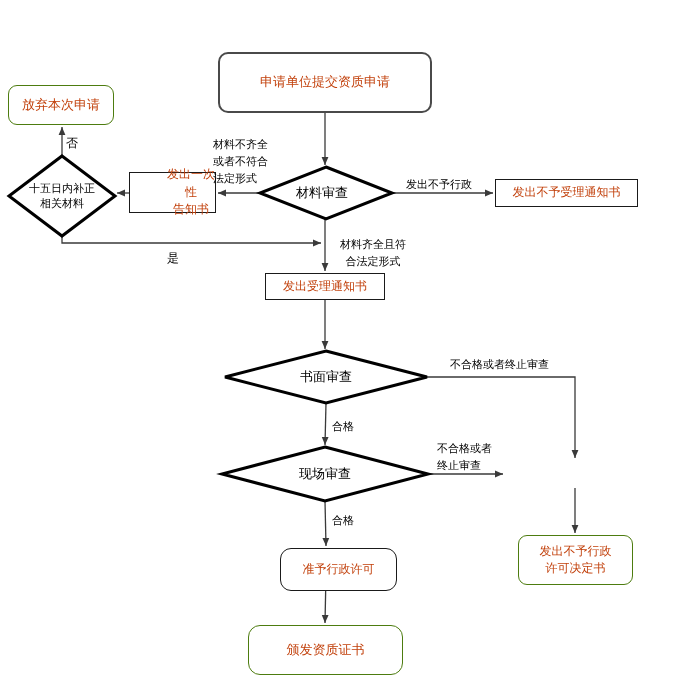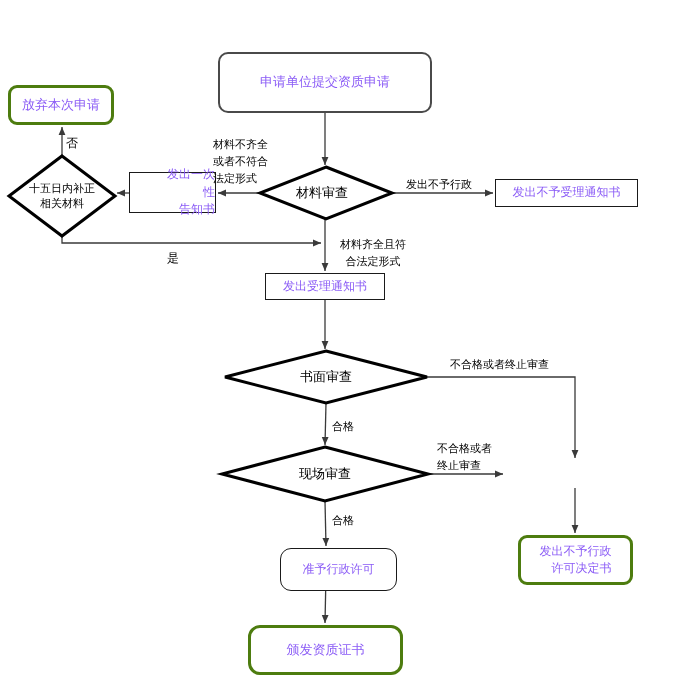--- a/index.html
+++ b/index.html
@@ -16,30 +16,30 @@
     left: 0; top: 0;
     width: 678px; height: 696px;
     z-index: 1;
   }
   .node {
     position: absolute;
     background: #ffffff;
     display: flex;
     align-items: center;
     justify-content: center;
-    text-align: right;
-    color: #8b5cf6;
+    text-align: center;
+    color: #c2410c;
     white-space: pre-line;
     line-height: 1.45;
     z-index: 2;
     box-sizing: border-box;
   }
   .rect   { border: 1px solid #1a1a1a; }
   .round-thin { border: 2px solid #4a4a4a; border-radius: 10px; }
-  .round-bold { border: 3px solid #4d7c0f; border-radius: 9px; }
+  .round-bold { border: 1px solid #4d7c0f; border-radius: 9px; }
   .diamond-label {
     position: absolute;
     background: transparent;
     display: flex;
     align-items: center;
     justify-content: center;
     text-align: center;
     color: #000000;
     white-space: pre-line;
     line-height: 1.4;

